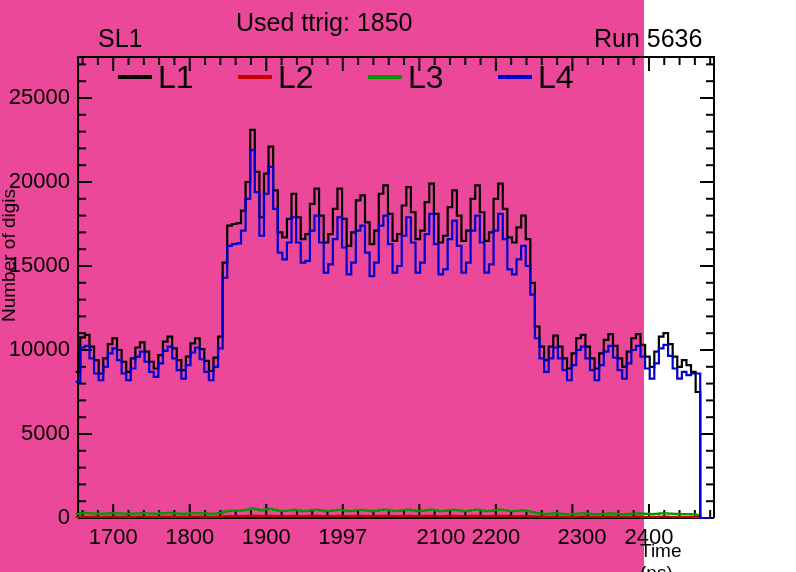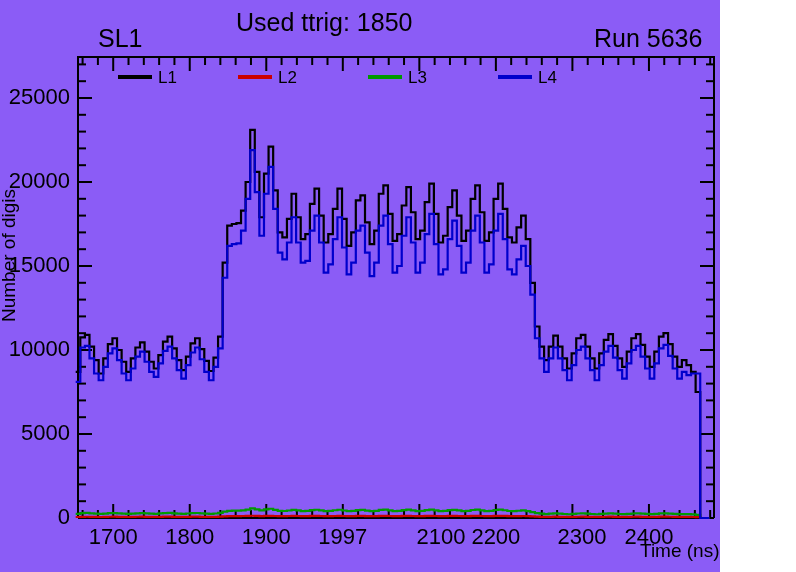--- a/index.html
+++ b/index.html
@@ -1,24 +1,24 @@
 <!DOCTYPE html>
 <html><head>
 <meta charset="utf-8">
 <style>
   html,body{margin:0;padding:0;background:#ffffff;}
   body{width:796px;height:572px;overflow:hidden;font-family:"Liberation Sans",sans-serif;}
-  #root-canvas{position:relative;width:720px;height:572px;background:#8b5cf6;}
+  #root-canvas{position:relative;width:644px;height:572px;background:#ec4899;}
   .hdr{position:absolute;font-size:25px;color:#000;white-space:nowrap;font-family:"Liberation Sans",sans-serif;}
   #title-sl{left:98px;top:24px;}
   #title-ttrig{left:236px;top:8px;}
   #title-run{left:594px;top:24px;}
   .legend-item{position:absolute;top:64px;height:26px;display:flex;align-items:center;gap:6px;}
   .legend-line{display:block;width:34px;height:4px;}
-  .legend-label{font-size:17px;color:#000;line-height:1;font-family:"Liberation Sans",sans-serif;}
+  .legend-label{font-size:32px;color:#000;line-height:1;font-family:"Liberation Sans",sans-serif;}
   #legend-l1{left:118px;}
   #legend-l2{left:238px;}
   #legend-l3{left:368px;}
   #legend-l4{left:498px;}
   #ylabel{position:absolute;left:-2px;top:122px;width:200px;transform:rotate(-90deg);transform-origin:0 0;font-size:19px;color:#000;text-align:left;}
   #ylabel-inner{display:block;transform:translate(-200px,0px);width:200px;text-align:left;}
   #xlabel{position:absolute;left:640px;top:540px;font-size:19px;color:#000;}
   .ytick-label{position:absolute;font-size:22px;color:#000;text-align:right;width:78px;}
   .xtick-label{position:absolute;font-size:22px;color:#000;text-align:center;width:90px;}
   svg{position:absolute;left:0;top:0;}

